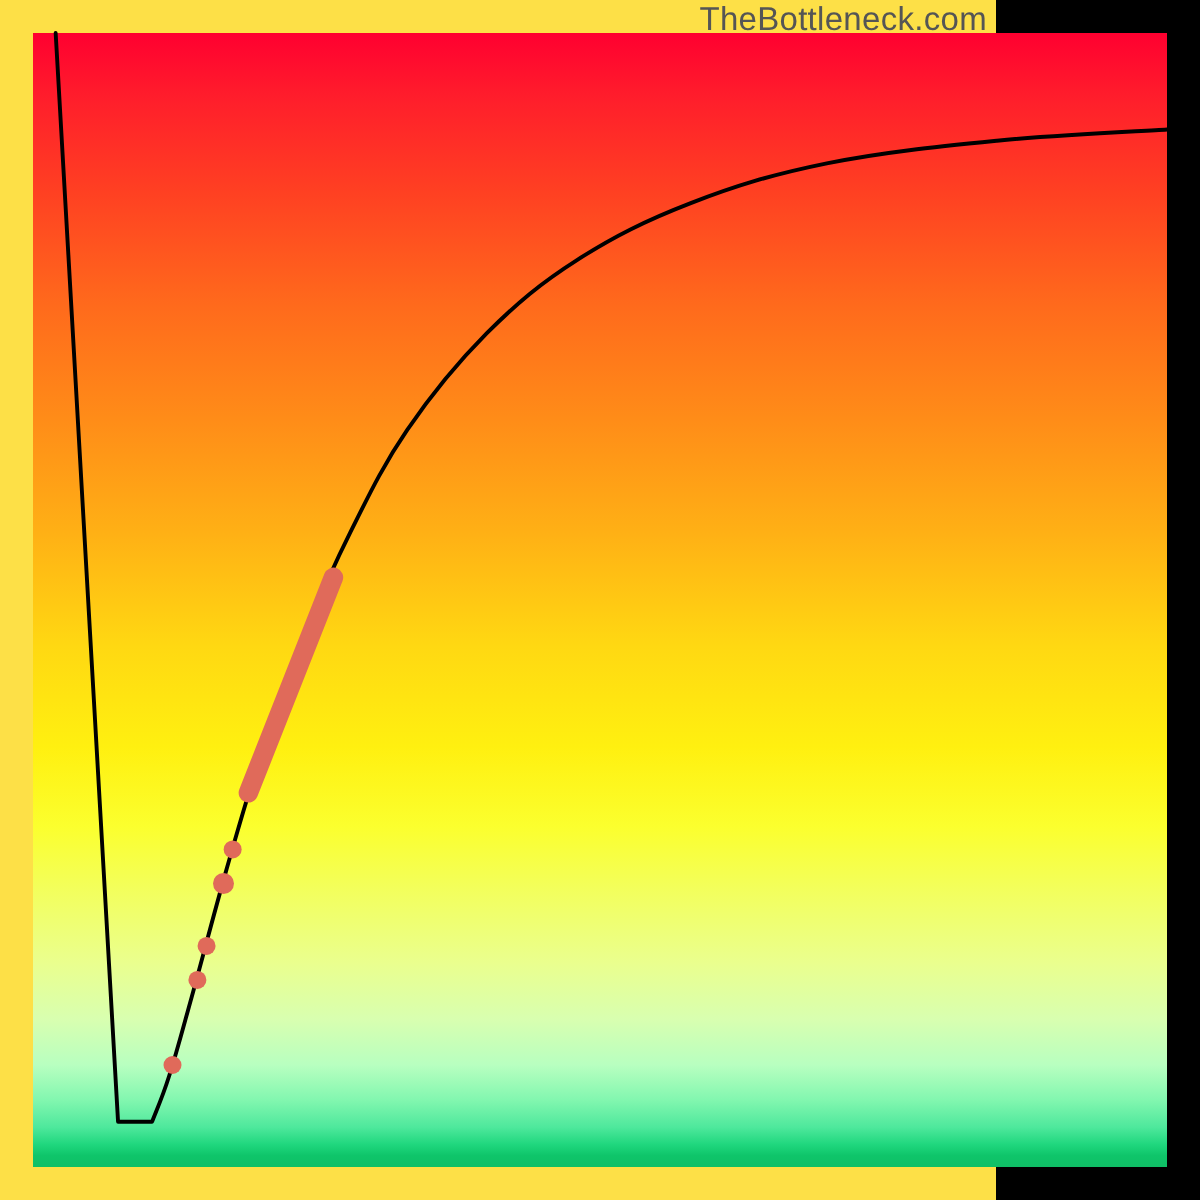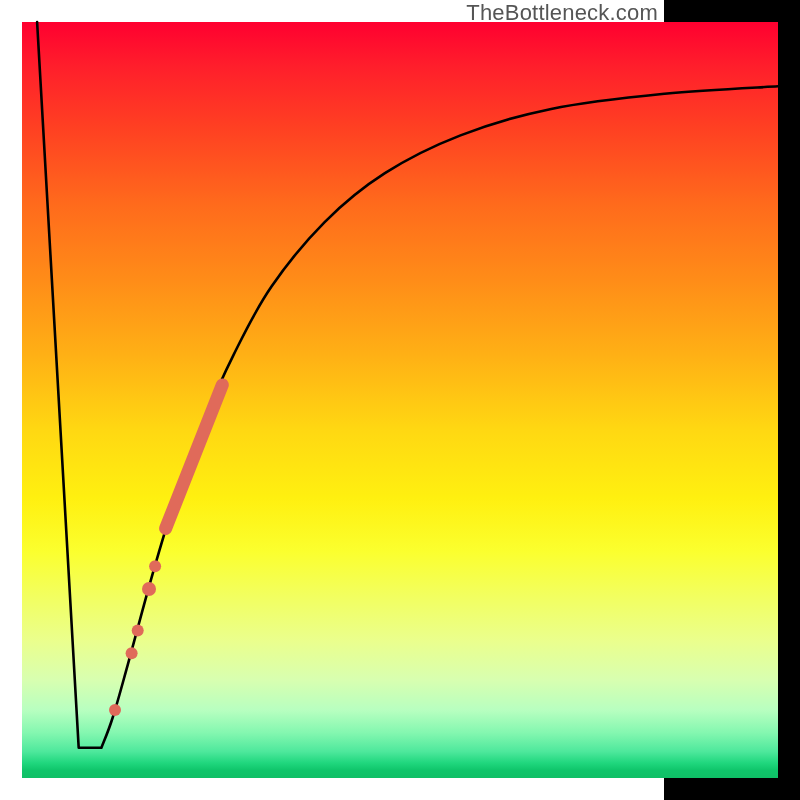--- a/index.html
+++ b/index.html
@@ -8,21 +8,21 @@
     width: 800px;
     height: 800px;
     overflow: hidden;
     background: #000;
     font-family: Arial, Helvetica, sans-serif;
   }
   .frame {
     position: relative;
     width: 664px;
     height: 800px;
-    background: #ffffff;
+    background: #fde047;
     text-decoration: underline;
   }
   .plot-area {
     position: absolute;
     left: 22px;
     top: 22px;
     width: 756px;
     height: 756px;
     
     background: linear-gradient(

